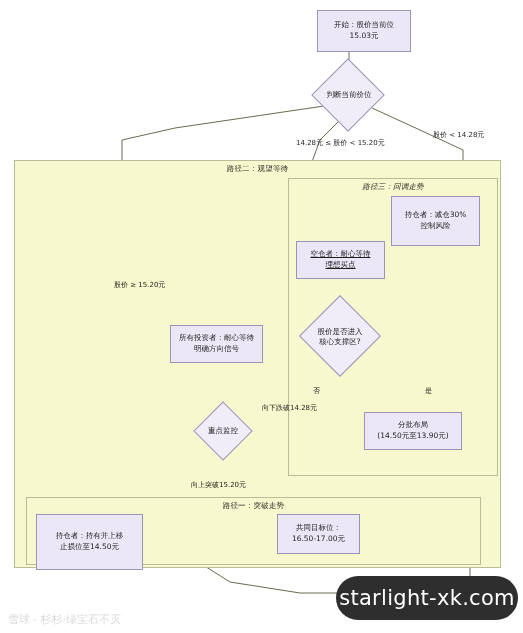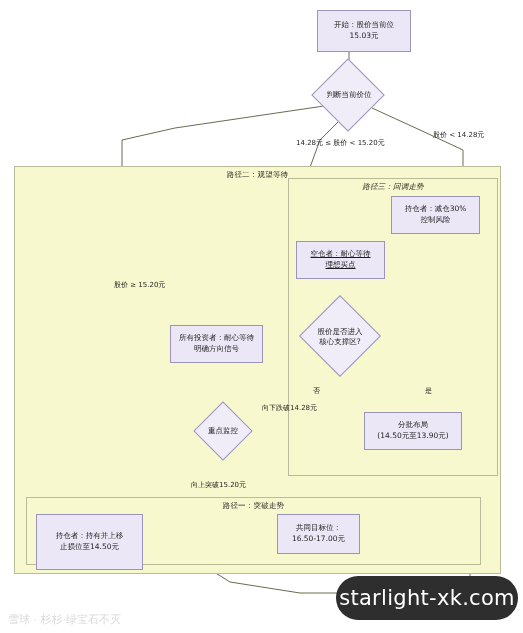--- a/index.html
+++ b/index.html
@@ -141,21 +141,21 @@
       <path d="M 216 364 L 216 388 L 228 408"></path>
       <path d="M 230 451 L 222 476 L 212 494"></path>
 
       <path d="M 142 534 L 160 534"></path>
       <path d="M 258 534 L 275 534"></path>
 
       <path d="M 203 565 L 230 582 L 300 593 L 430 593 L 470 585 L 470 490"></path>
     </g>
   </svg>
 
-  <div class="container" style="left:14px; top:166px; width:487px; height:408px;">
+  <div class="container" style="left:14px; top:160px; width:487px; height:408px;">
     <div class="container-label">路径二：观望等待</div>
   </div>
 
   <div class="container" style="left:288px; top:178px; width:210px; height:298px;font-style:italic;">
     <div class="container-label">路径三：回调走势</div>
   </div>
 
   <div class="container" style="left:26px; top:497px; width:455px; height:68px;">
     <div class="container-label">路径一：突破走势</div>
   </div>
@@ -163,21 +163,21 @@
   <div class="node" style="left:317px; top:10px; width:94px; height:42px;">开始：股价当前位
 15.03元</div>
 
   <div class="decision" style="left:322px; top:69px; width:52px; height:52px;"></div>
   <div class="decision-text" style="left:310px; top:84px; width:78px; height:22px;text-align:right;">判断当前价位</div>
 
   <div class="edge-label" style="left:271px; top:138px;">14.28元 ≤ 股价 &lt; 15.20元</div>
   <div class="edge-label" style="left:408px; top:130px;">股价 &lt; 14.28元</div>
   <div class="edge-label" style="left:89px; top:280px;">股价 ≥ 15.20元</div>
 
-  <div class="node" style="left:391px; top:196px; width:89px; height:38px;">持仓者：减仓30%
+  <div class="node" style="left:391px; top:196px; width:89px; height:50px;">持仓者：减仓30%
 控制风险</div>
 
   <div class="node" style="left:296px; top:241px; width:89px; height:38px;text-decoration:underline;">空仓者：耐心等待
 理想买点</div>
 
   <div class="decision" style="left:311px; top:307px; width:58px; height:58px;"></div>
   <div class="decision-text" style="left:299px; top:324px; width:82px; height:26px;">股价是否进入
 核心支撑区?</div>
 
   <div class="node" style="left:364px; top:412px; width:98px; height:38px;">分批布局

